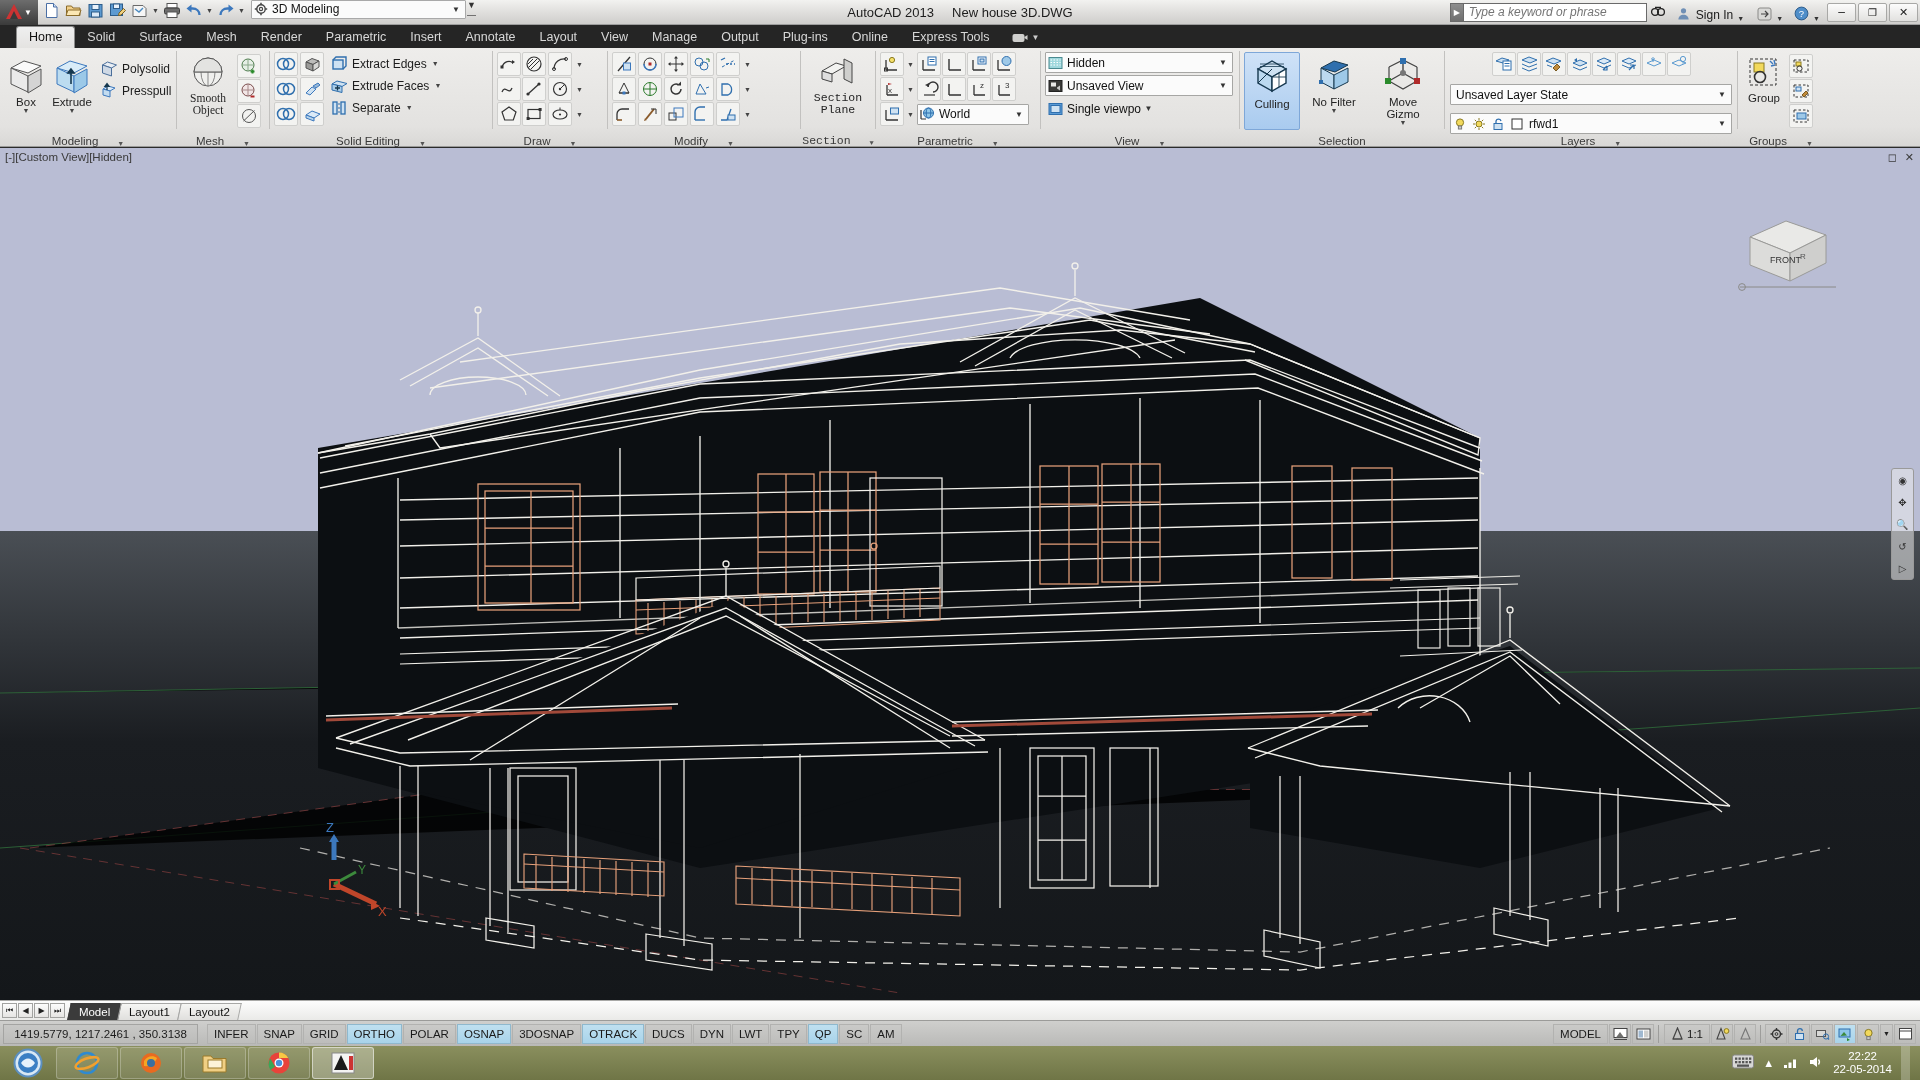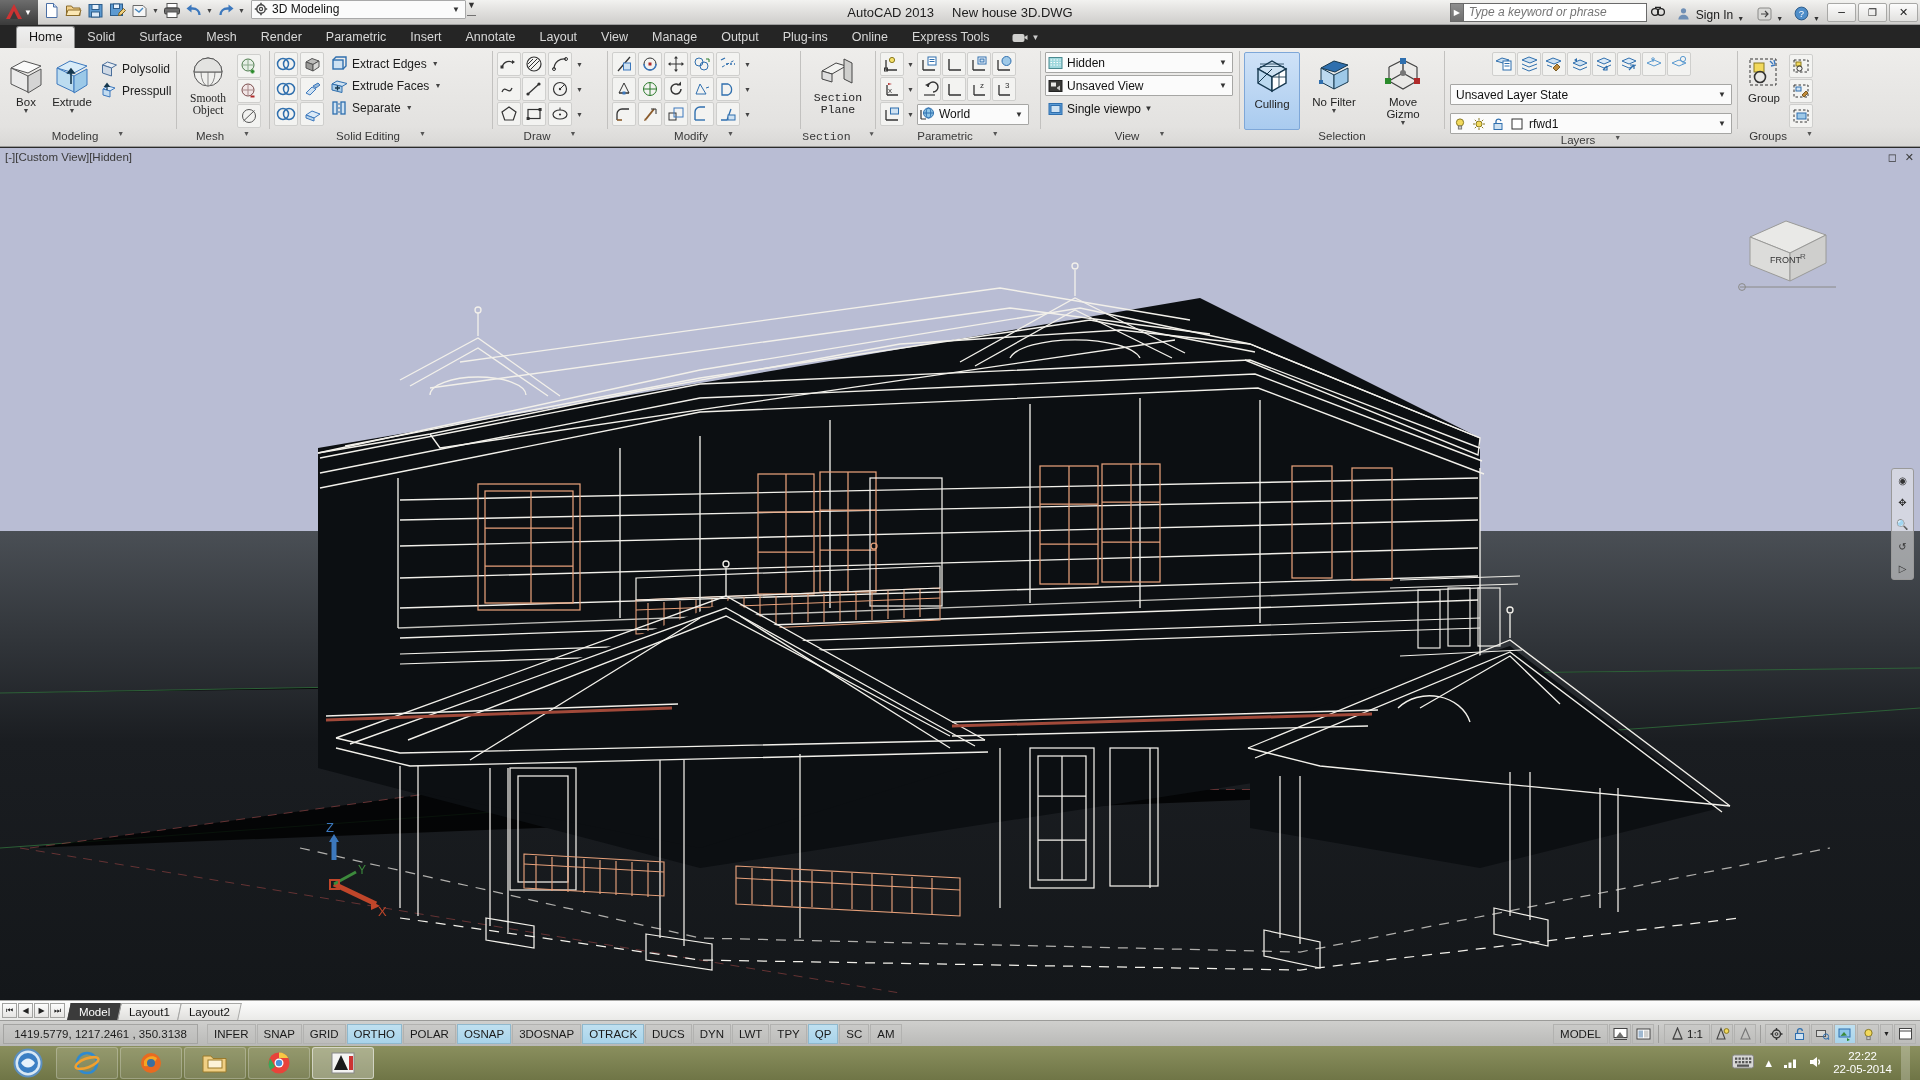--- a/index.html
+++ b/index.html
@@ -100,21 +100,21 @@
   .ribbon {
     position:absolute; left:0; top:48px; width:1920px; height:99px;
     background:linear-gradient(#eeedeb,#e3e2e0 80%,#d9d8d6);
     border-bottom:1px solid #9a9a98;
     display:flex;
   }
   .panel { position:relative; height:99px; display:flex; flex-direction:column; }
   .panel-body { flex:1; display:flex; align-items:flex-start; padding:4px 4px 0 4px; gap:2px; }
   .panel-title {
     height:17px; font-size:11.5px; color:#383838; text-align:center;
-    display:flex;align-items:flex-start;justify-content:center; gap:19px;
+    display:flex;align-items:flex-end;justify-content:center; gap:19px;
   }
   .panel-title .pt-caret{ font-size:7px; color:#555; }
   .panel-sep { width:1px; background:#c2c1bf; margin:3px 0 17px 0; }
 
   .bigbtn {
     width:auto; min-width:44px; display:flex;flex-direction:column;align-items:center;
     padding:2px 4px; border:1px solid transparent; border-radius:2px;
   }
   .bigbtn .lbl{ font-size:11.5px; color:#242424; margin-top:1px; text-align:center; line-height:12px; }
   .bigbtn .dcaret{ font-size:7px;color:#444; line-height:6px; }

